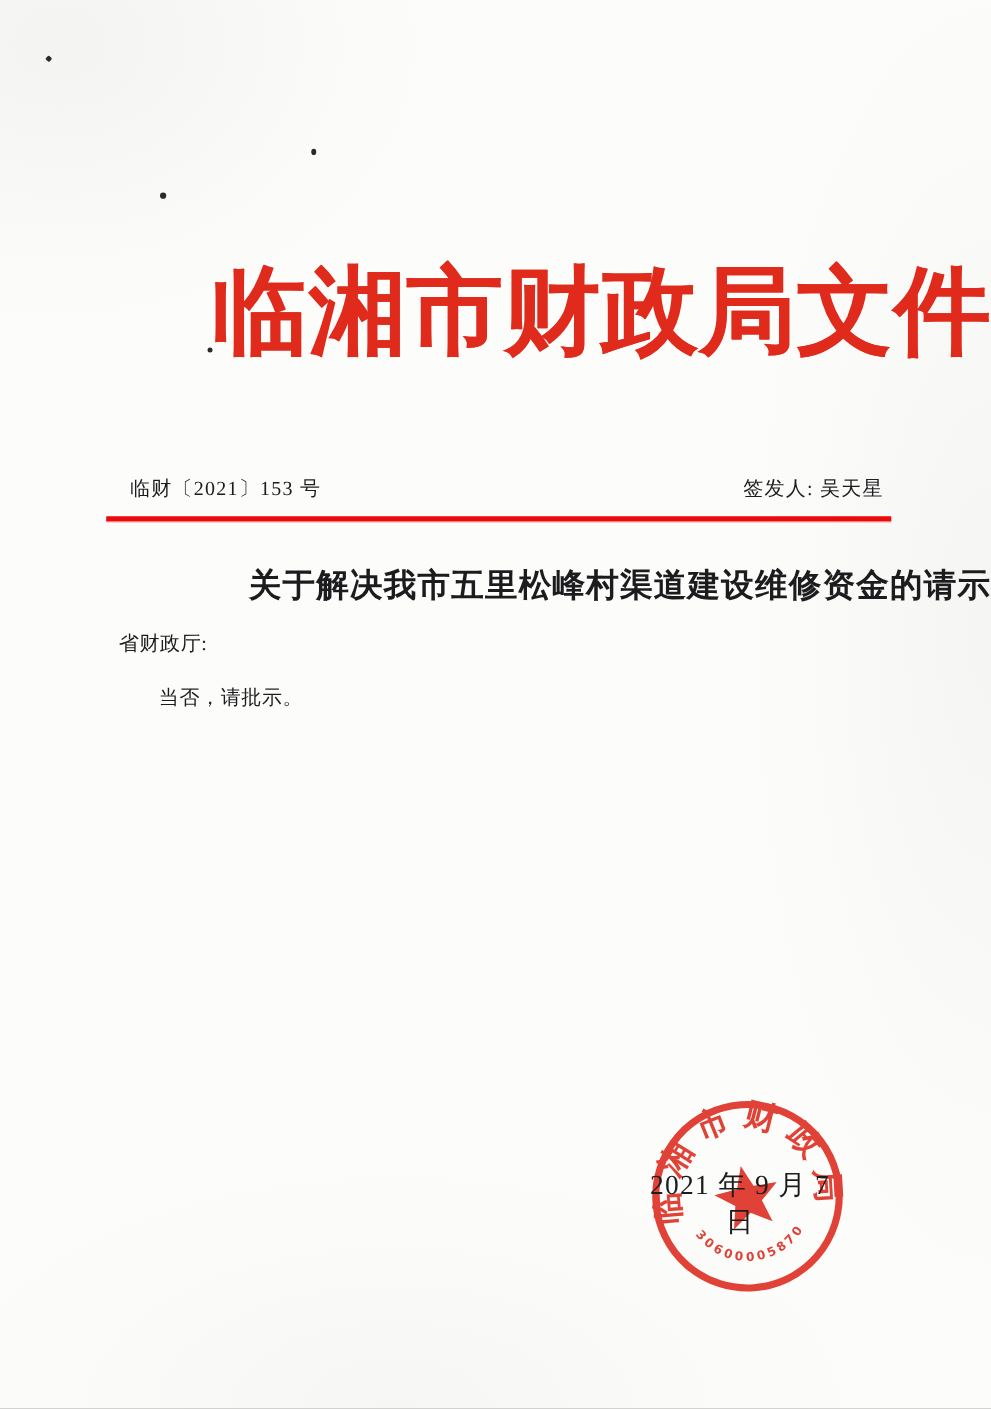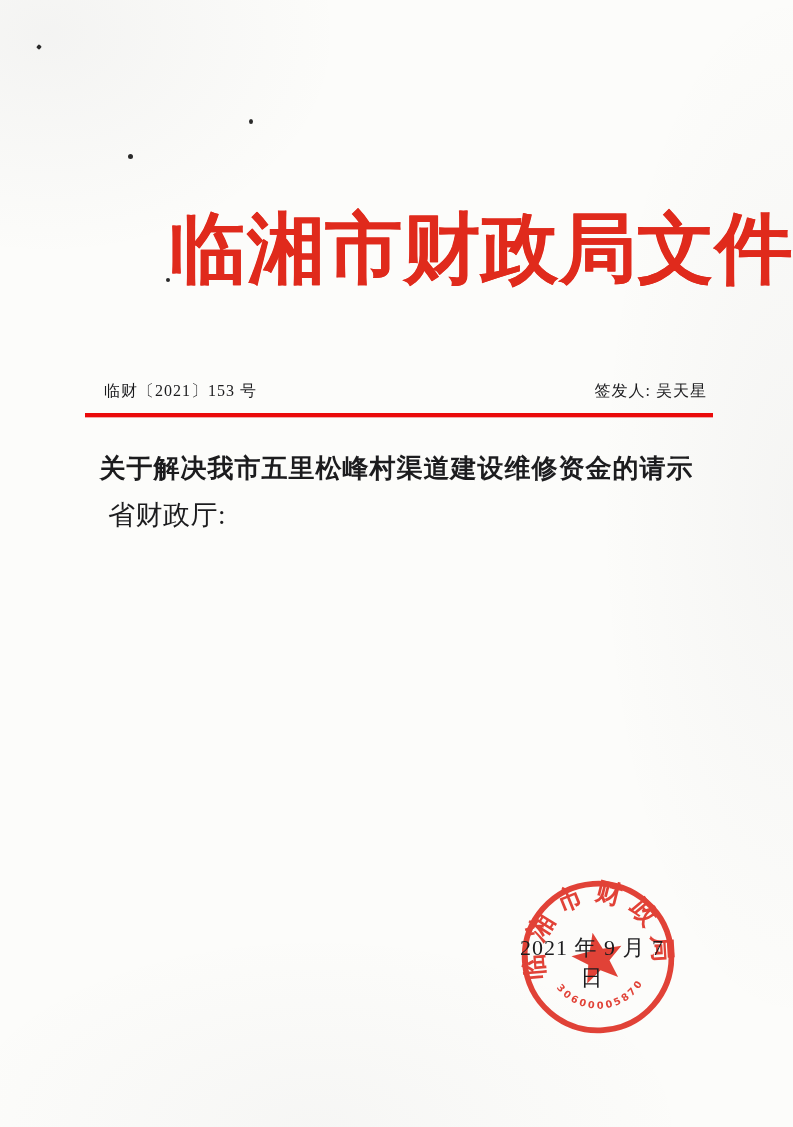--- a/index.html
+++ b/index.html
@@ -70,32 +70,32 @@
     height: 4px;
     background: var(--rule-red);
     box-shadow: 0 1px 0 rgba(234,10,10,0.35);
   }
 
   .subject-title {
     position: absolute;
     top: 451px;
     left: 0;
     width: 100%;
-    text-align: center;
+    text-align: right;
     font-size: 26px;
     font-weight: bold;
     letter-spacing: 1px;
   }
 
   .body-text {
     position: absolute;
     top: 494px;
-    left: 108px;
+    left: 95px;
     width: 610px;
-    font-size: 27px;
+    font-size: 16px;
     line-height: 43px;
     text-align: justify;
     text-justify: inter-ideograph;
     letter-spacing: 0.5px;
   }
   .body-text p.indent { text-indent: 2em; }
 
   .issue-date {
     position: absolute;
     top: 933px;
@@ -155,20 +155,21 @@
     <span>临财〔2021〕153 号</span>
     <span>签发人: 吴天星</span>
   </div>
 
   <div class="red-rule"></div>
 
   <div class="subject-title">关于解决我市五里松峰村渠道建设维修资金的请示</div>
 
   <div class="body-text">
     <p>省财政厅:</p>
+    <p class="indent">当否，请批示。</p>
   </div>
 
   <div class="issue-date">2021 年 9 月 7 日</div>
 
   <svg class="seal" viewBox="0 0 180 180" xmlns="http://www.w3.org/2000/svg">
     <circle cx="90" cy="90" r="71"></circle>
     <path id="sealTopArc" d="M 39.3,108.5 A 54,54 0 1 1 140.7,108.5" fill="none"></path>
     <path id="sealBottomArc" d="M 49,118.7 A 50,50 0 0 0 131,118.7" fill="none"></path>
     <polygon transform="rotate(-8 90 92)" points="90,66 96.5,83.1 114.7,84 100.5,95.4 105.3,113 90,103 74.7,113 79.5,95.4 65.3,84 83.5,83.1"></polygon>
     <text class="seal-org" text-anchor="middle">

